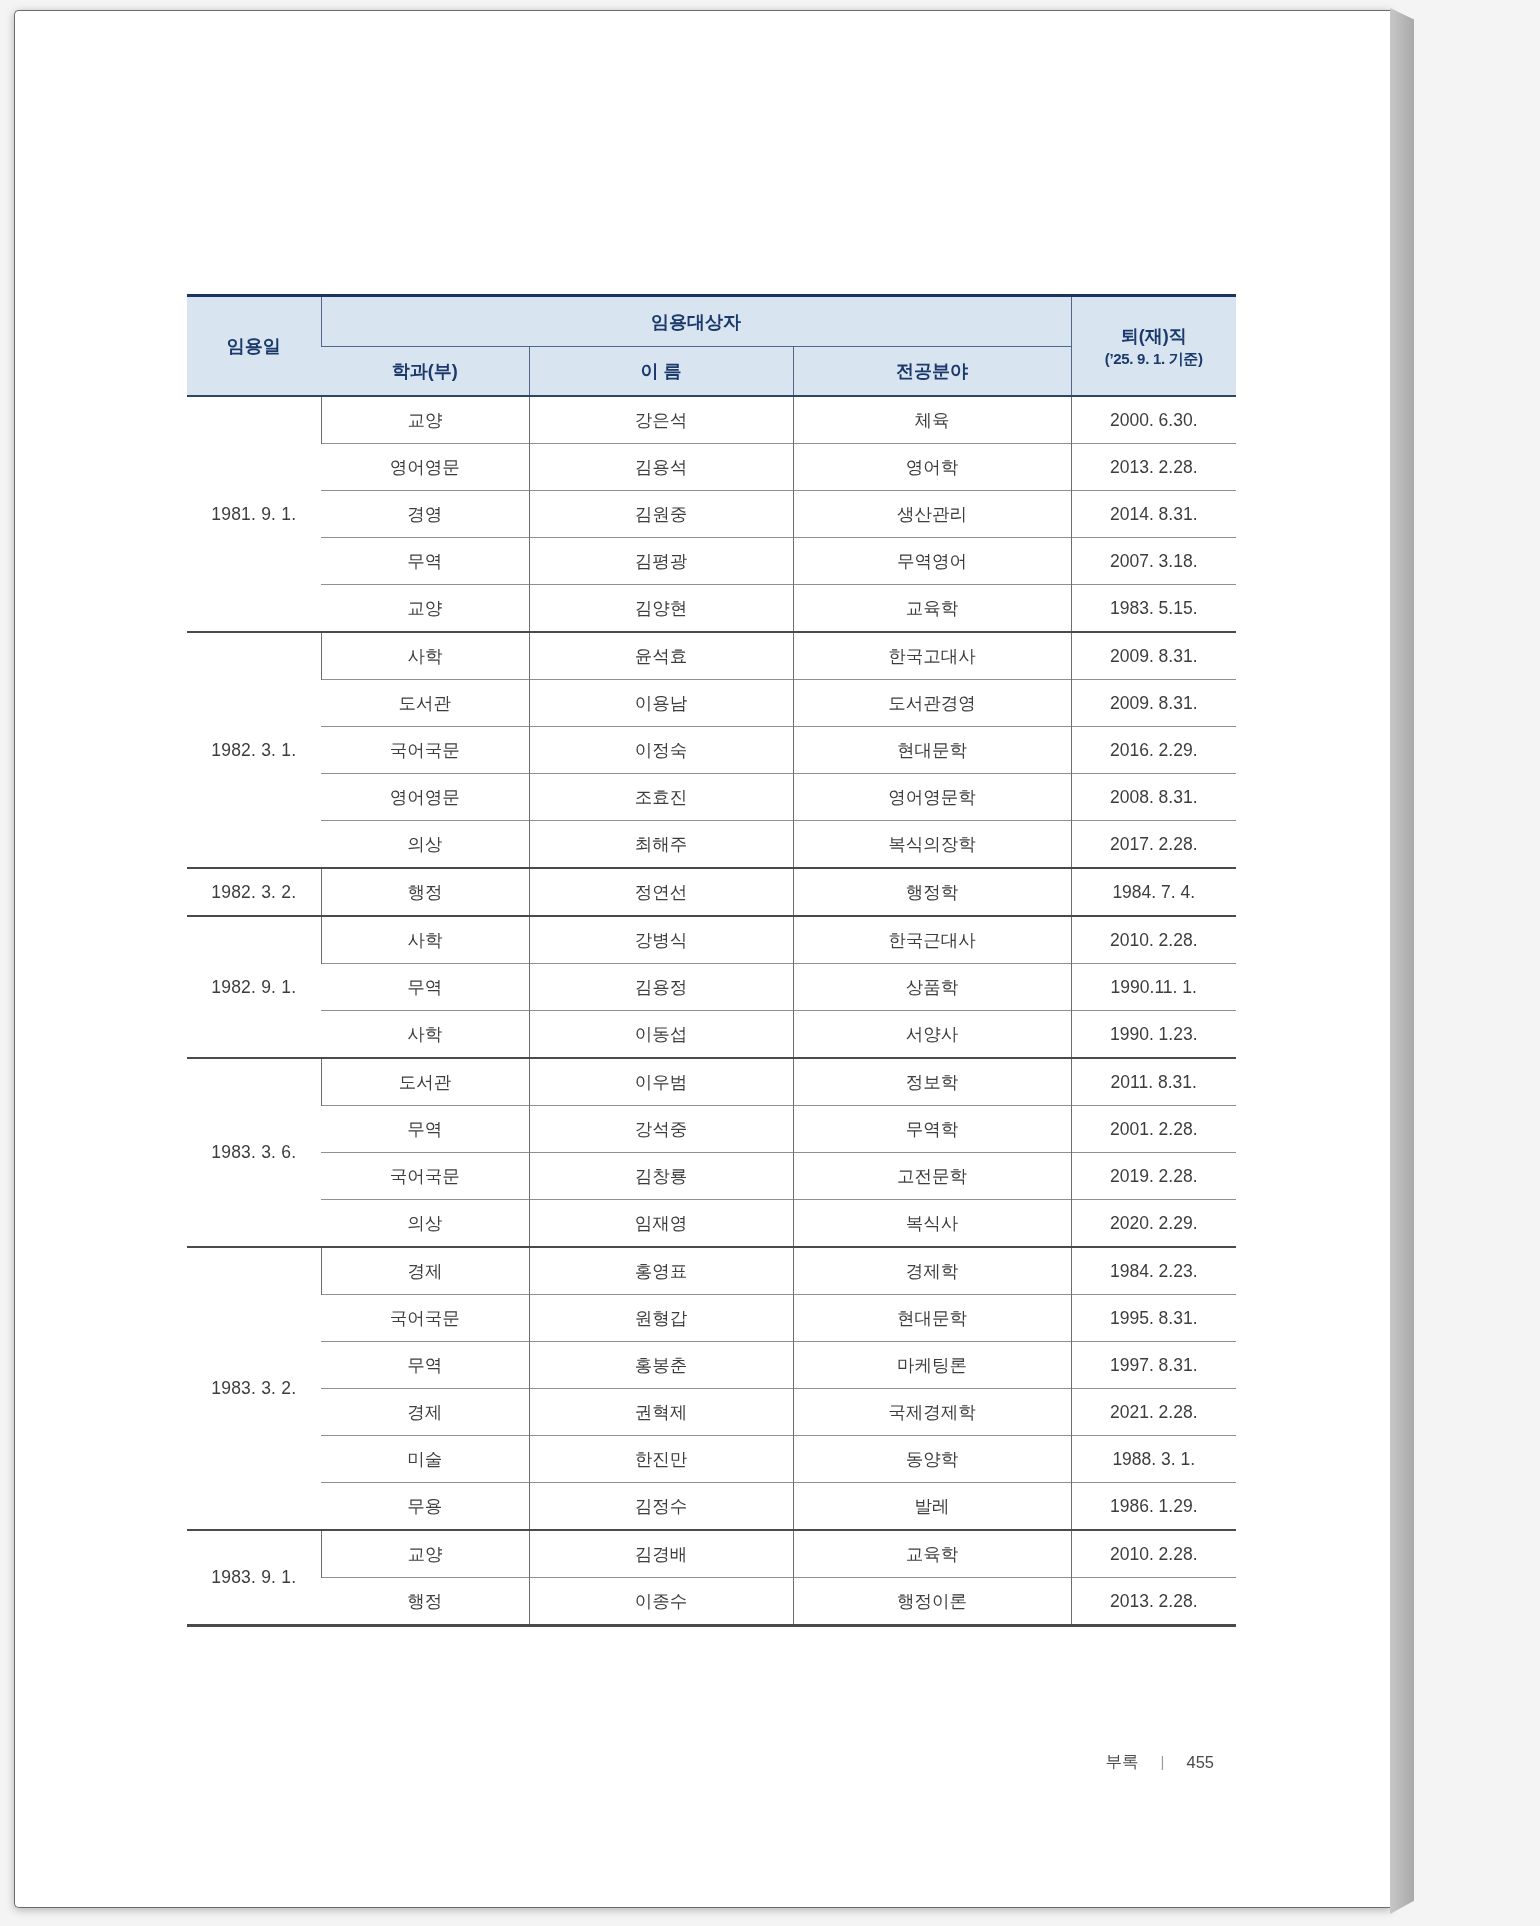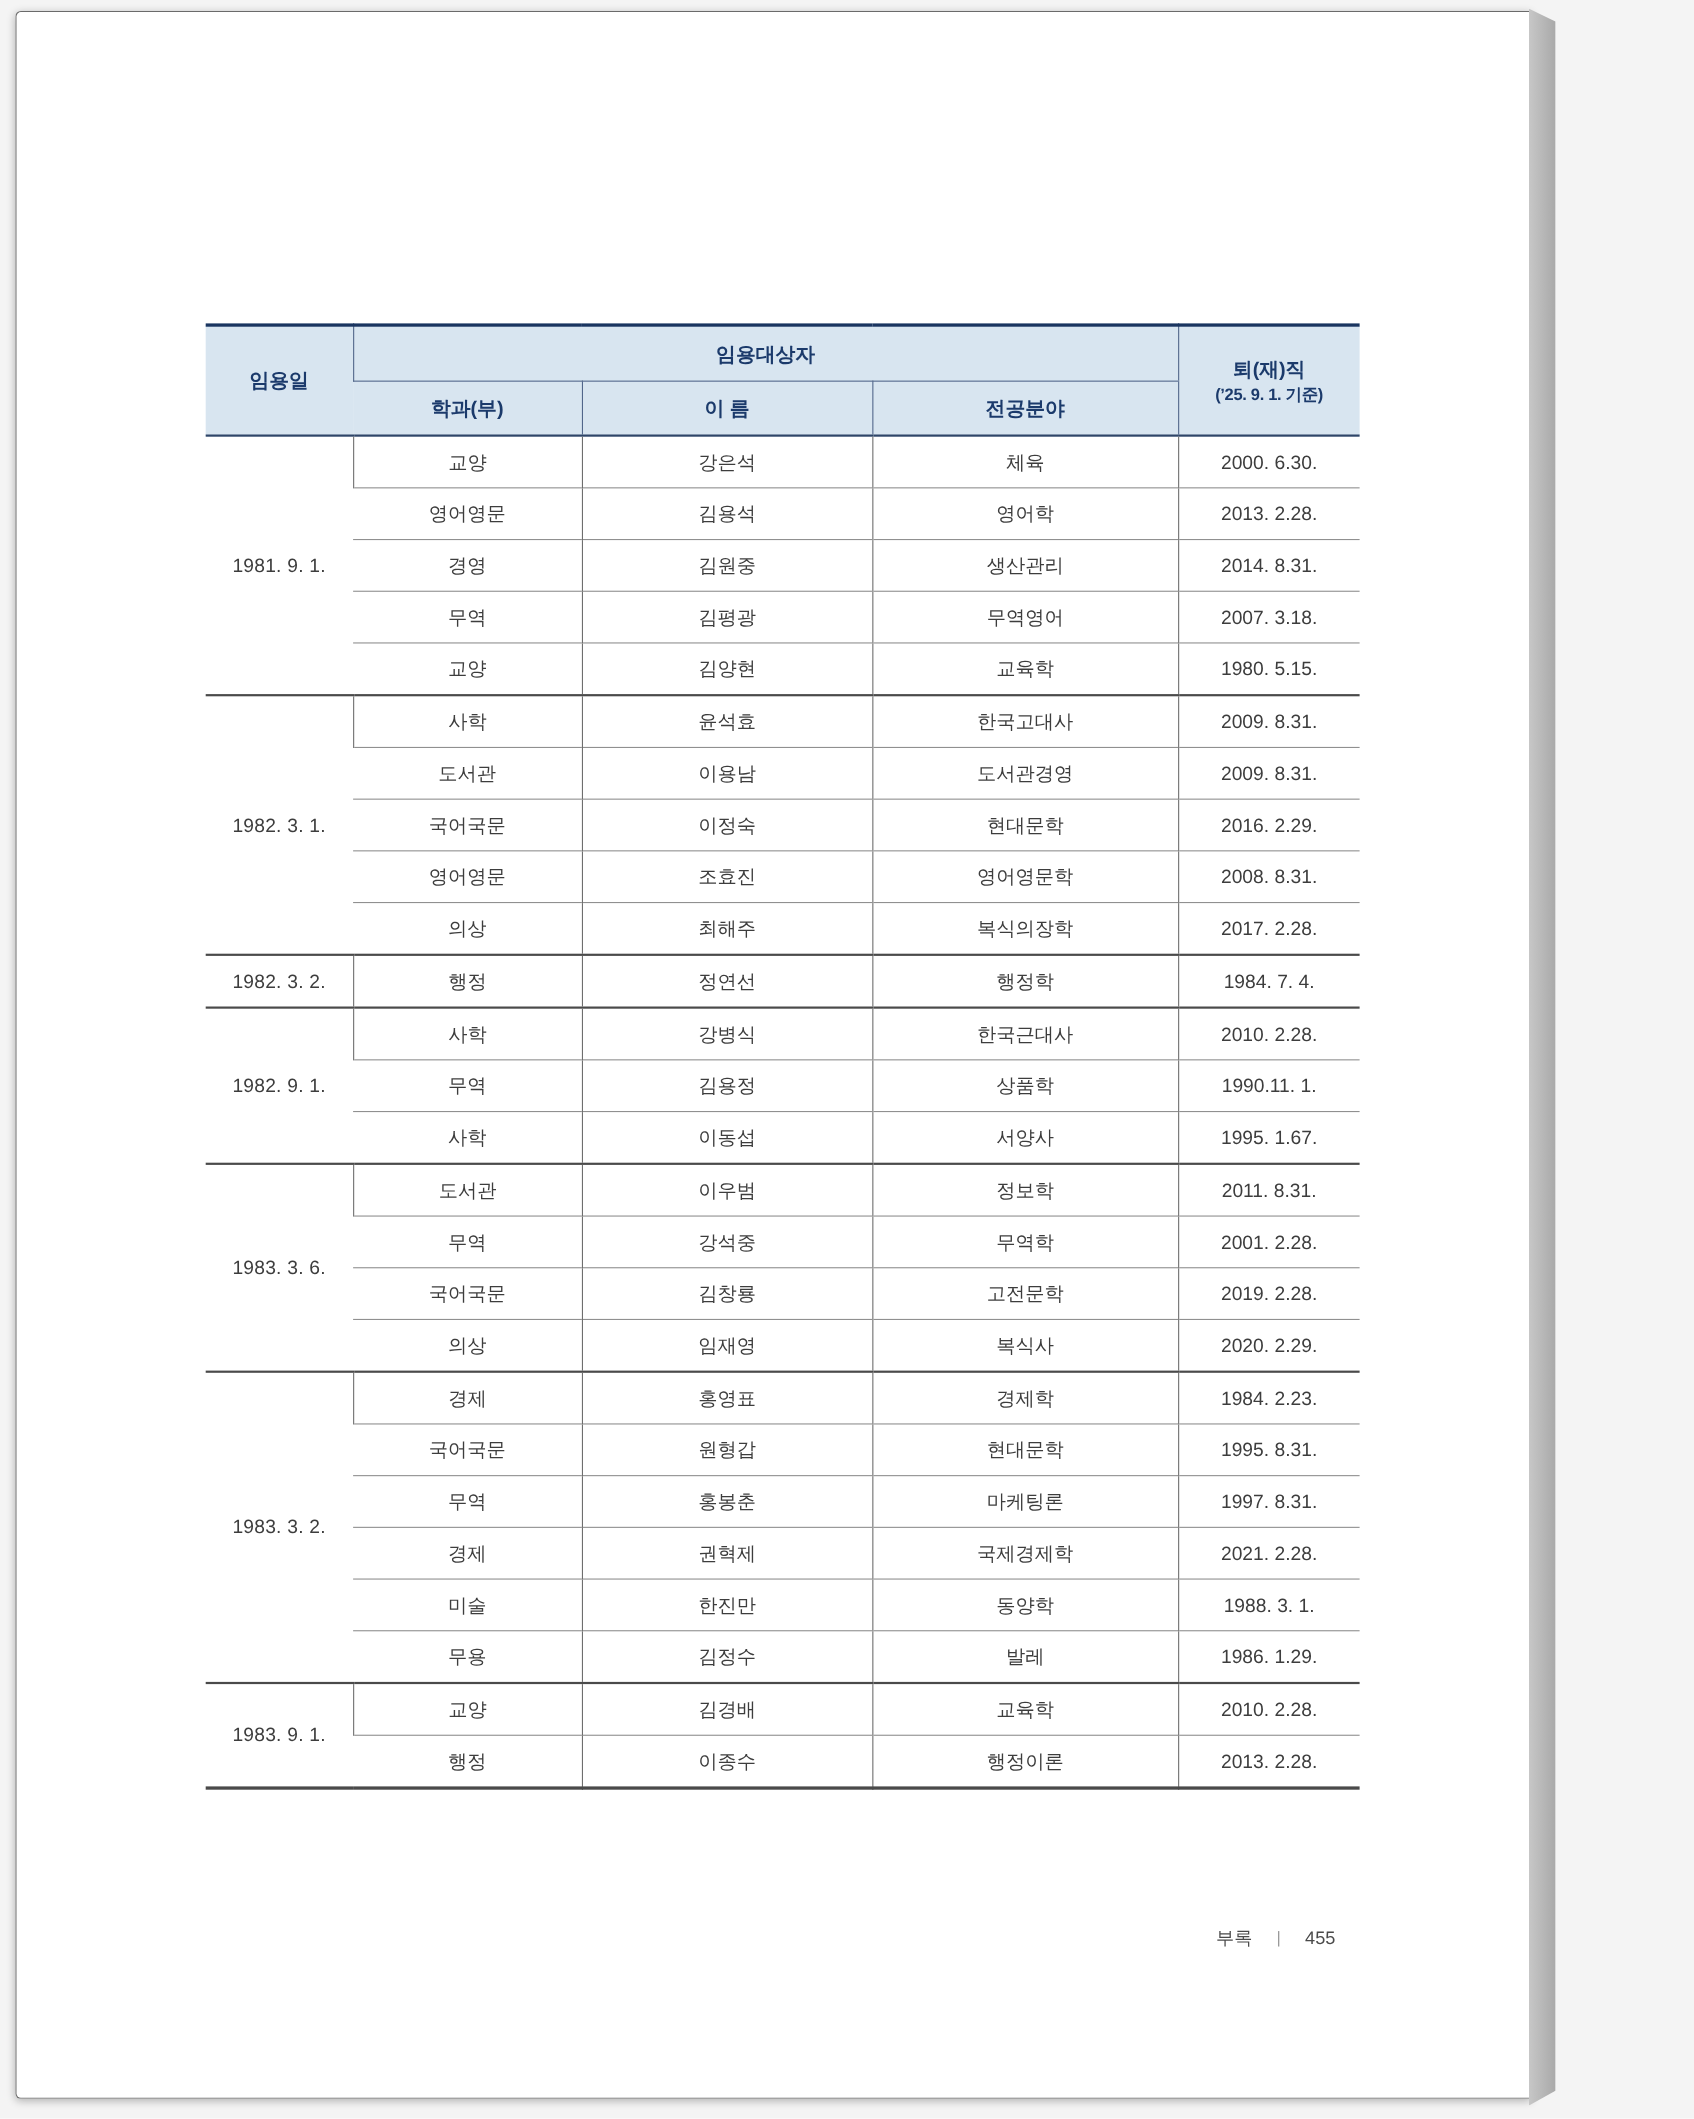--- a/index.html
+++ b/index.html
@@ -137,21 +137,21 @@
         <tr>
           <td>무역</td>
           <td>김평광</td>
           <td>무역영어</td>
           <td>2007. 3.18.</td>
         </tr>
         <tr>
           <td>교양</td>
           <td>김양현</td>
           <td>교육학</td>
-          <td>1980. 5.15.</td>
+          <td>1983. 5.15.</td>
         </tr>
         <tr class="group-start">
           <td class="c-date" rowspan="5">1982. 3. 1.</td>
           <td>사학</td>
           <td>윤석효</td>
           <td>한국고대사</td>
           <td>2009. 8.31.</td>
         </tr>
         <tr>
           <td>도서관</td>
@@ -194,21 +194,21 @@
         <tr>
           <td>무역</td>
           <td>김용정</td>
           <td>상품학</td>
           <td>1990.11. 1.</td>
         </tr>
         <tr>
           <td>사학</td>
           <td>이동섭</td>
           <td>서양사</td>
-          <td>1995. 1.67.</td>
+          <td>1990. 1.23.</td>
         </tr>
         <tr class="group-start">
           <td class="c-date" rowspan="4">1983. 3. 6.</td>
           <td>도서관</td>
           <td>이우범</td>
           <td>정보학</td>
           <td>2011. 8.31.</td>
         </tr>
         <tr>
           <td>무역</td>

